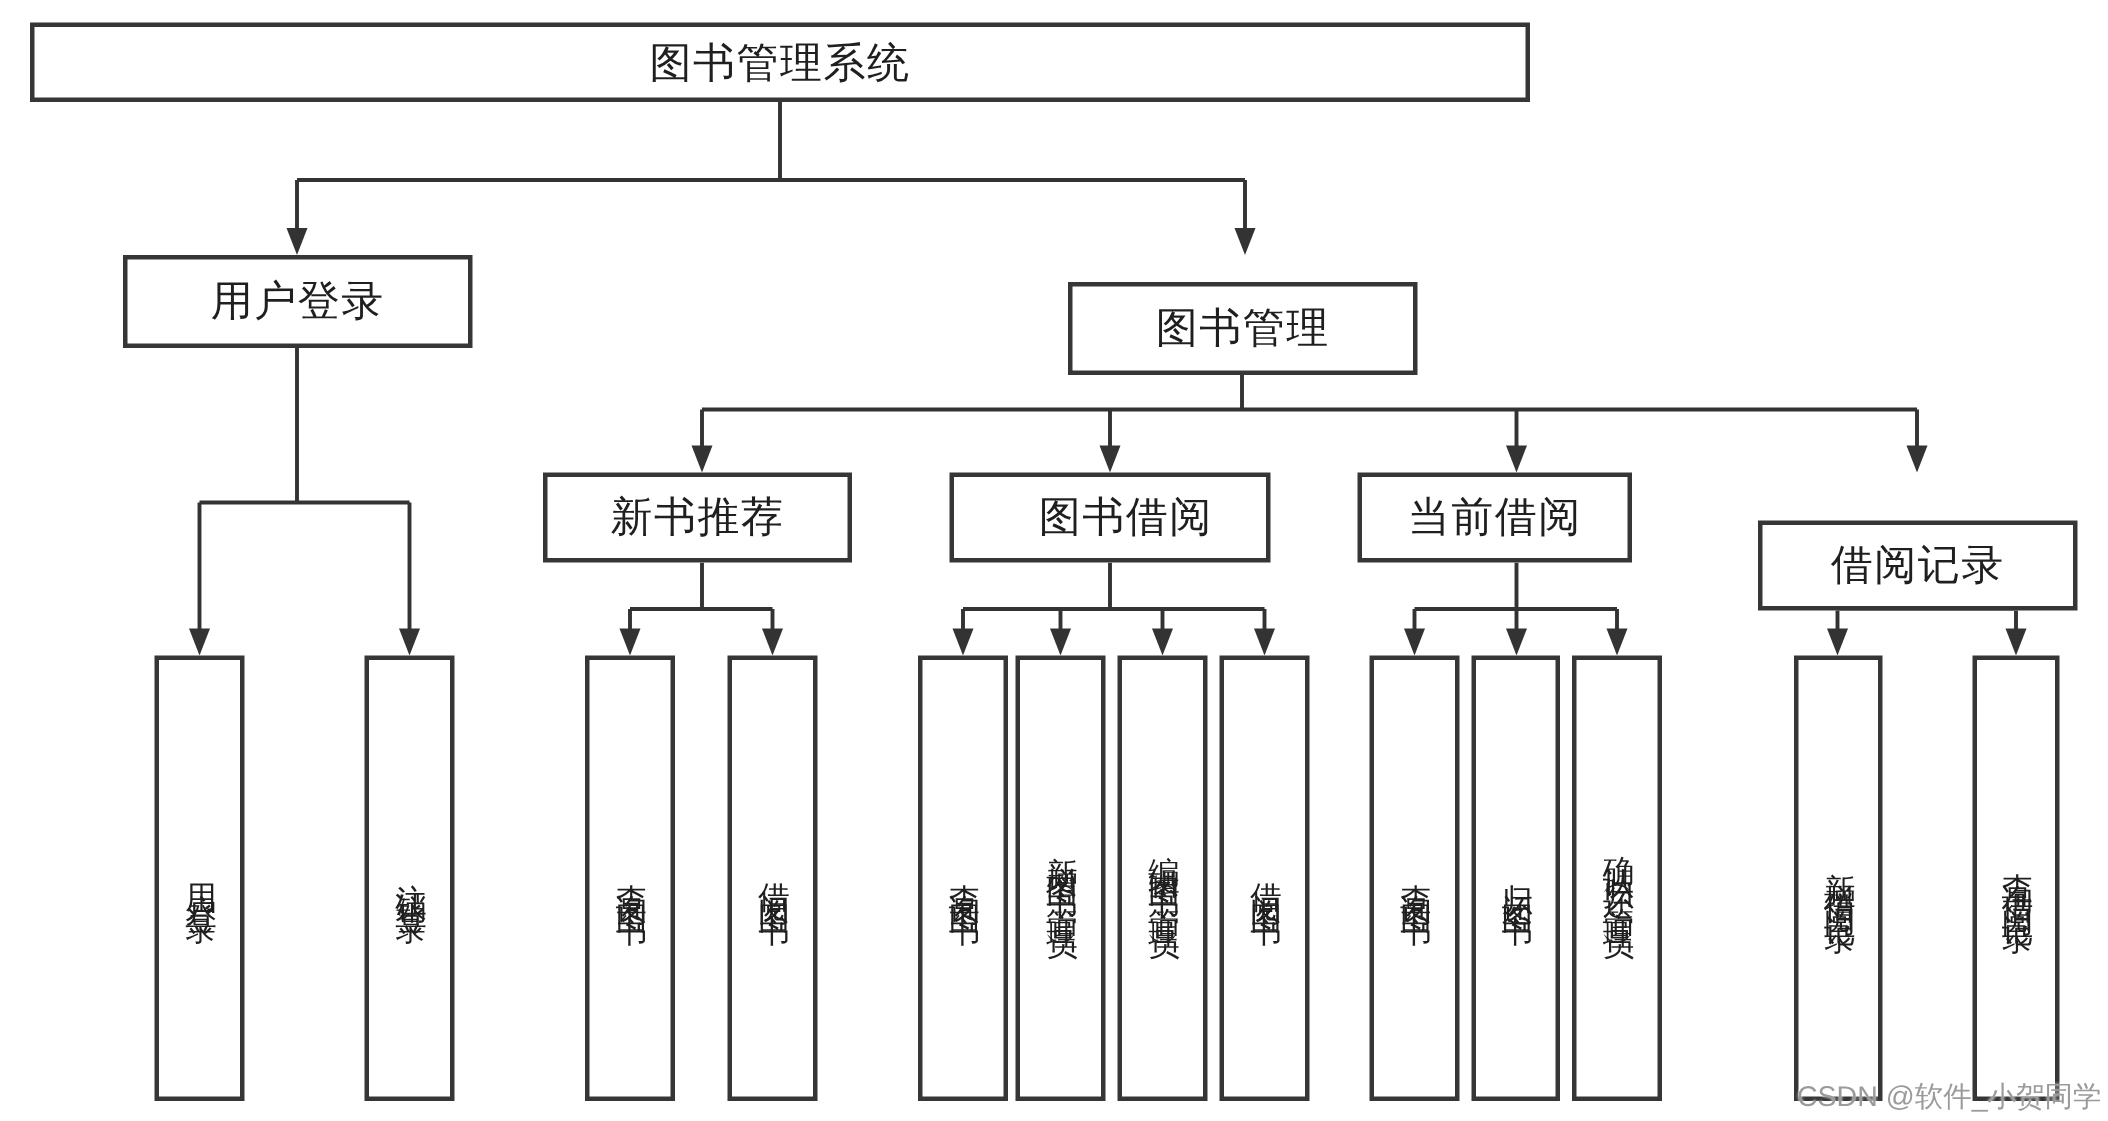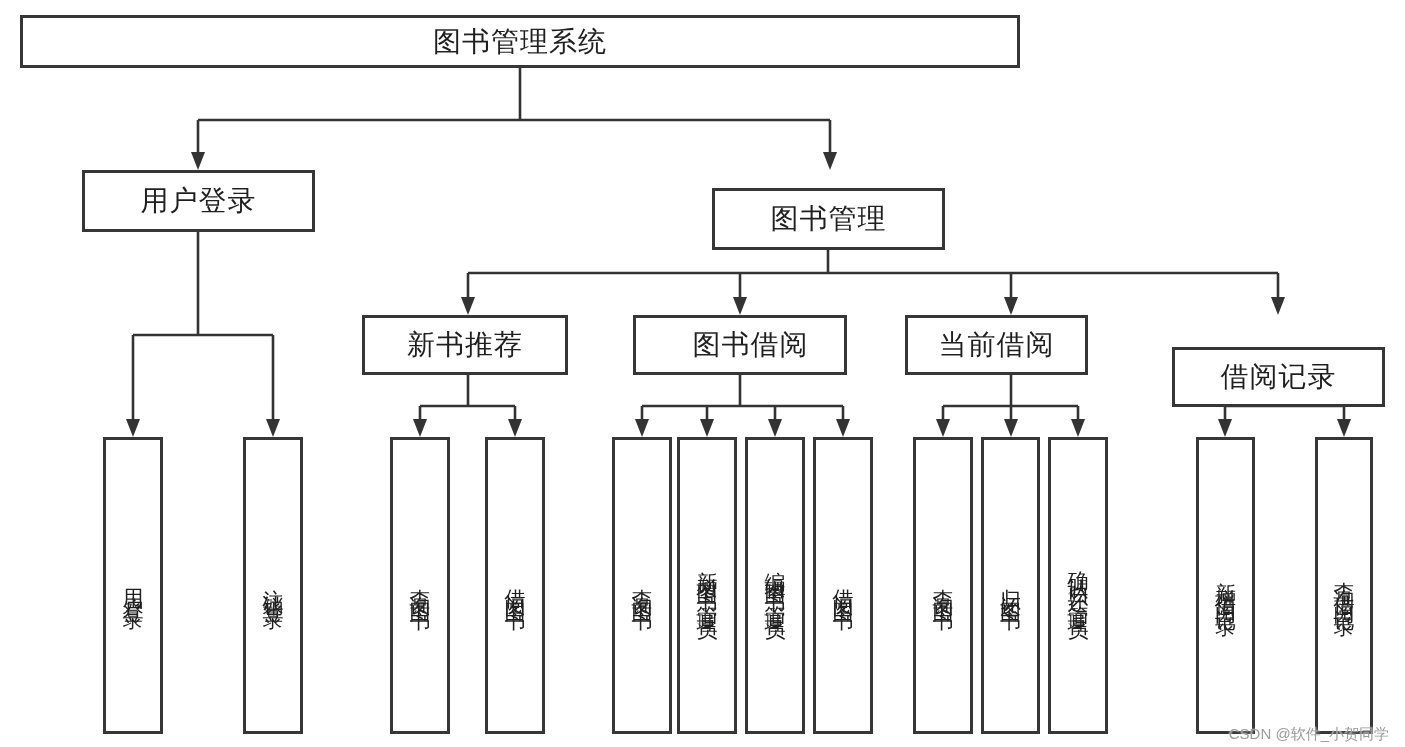--- a/index.html
+++ b/index.html
@@ -34,23 +34,23 @@
   .leaf{top:437px;width:60px;height:297px;}
   .v-text{
     writing-mode:vertical-rl;
     font-size:21px;
     line-height:1.15;
     letter-spacing:7px;
     max-height:285px;
   }
   .watermark{
     position:absolute;
-    right:16px;
+    right:4px;
     bottom:3px;
-    font-size:15px;
+    font-size:19px;
     color:var(--watermark);
     text-shadow:0 0 2px #ffffff;
     white-space:nowrap;
   }
 </style>
 </head>
 <body>
 
 <div id="canvas">
 

